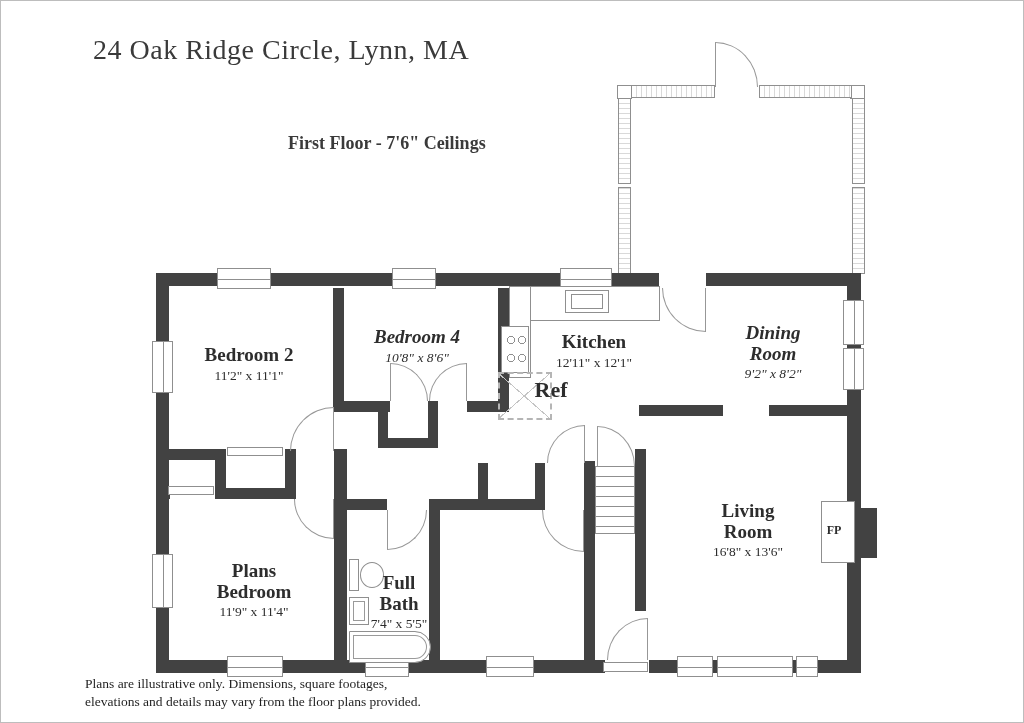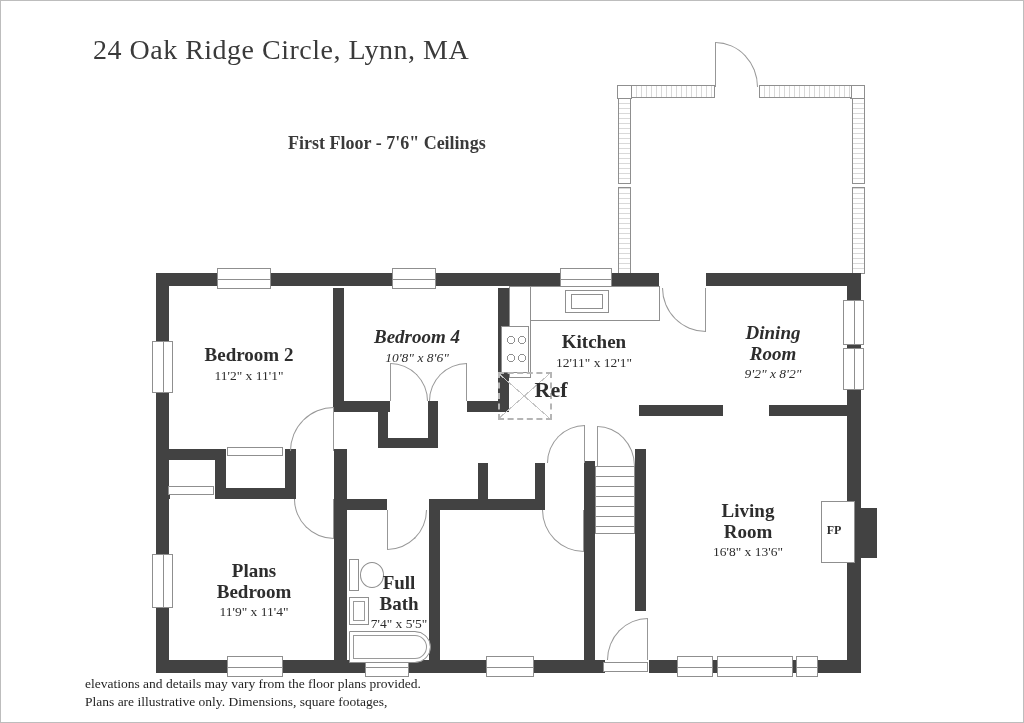--- a/index.html
+++ b/index.html
@@ -151,17 +151,17 @@
   <div class="room-label" style="left:253px;top:560px;width:110px;">
     <div class="room-name">Plans Bedroom</div>
     <div class="room-dims">11'9" x 11'4"</div>
   </div>
   <div class="room-label" style="left:398px;top:572px;width:70px;">
     <div class="room-name">Full Bath</div>
     <div class="room-dims">7'4" x 5'5"</div>
   </div>
 
   <div class="footer">
+    <div>Plans are illustrative only. Dimensions, square footages,</div>
     <div>elevations and details may vary from the floor plans provided.</div>
-    <div>Plans are illustrative only. Dimensions, square footages,</div>
   </div>
 
 </div>
 
 </body></html>

